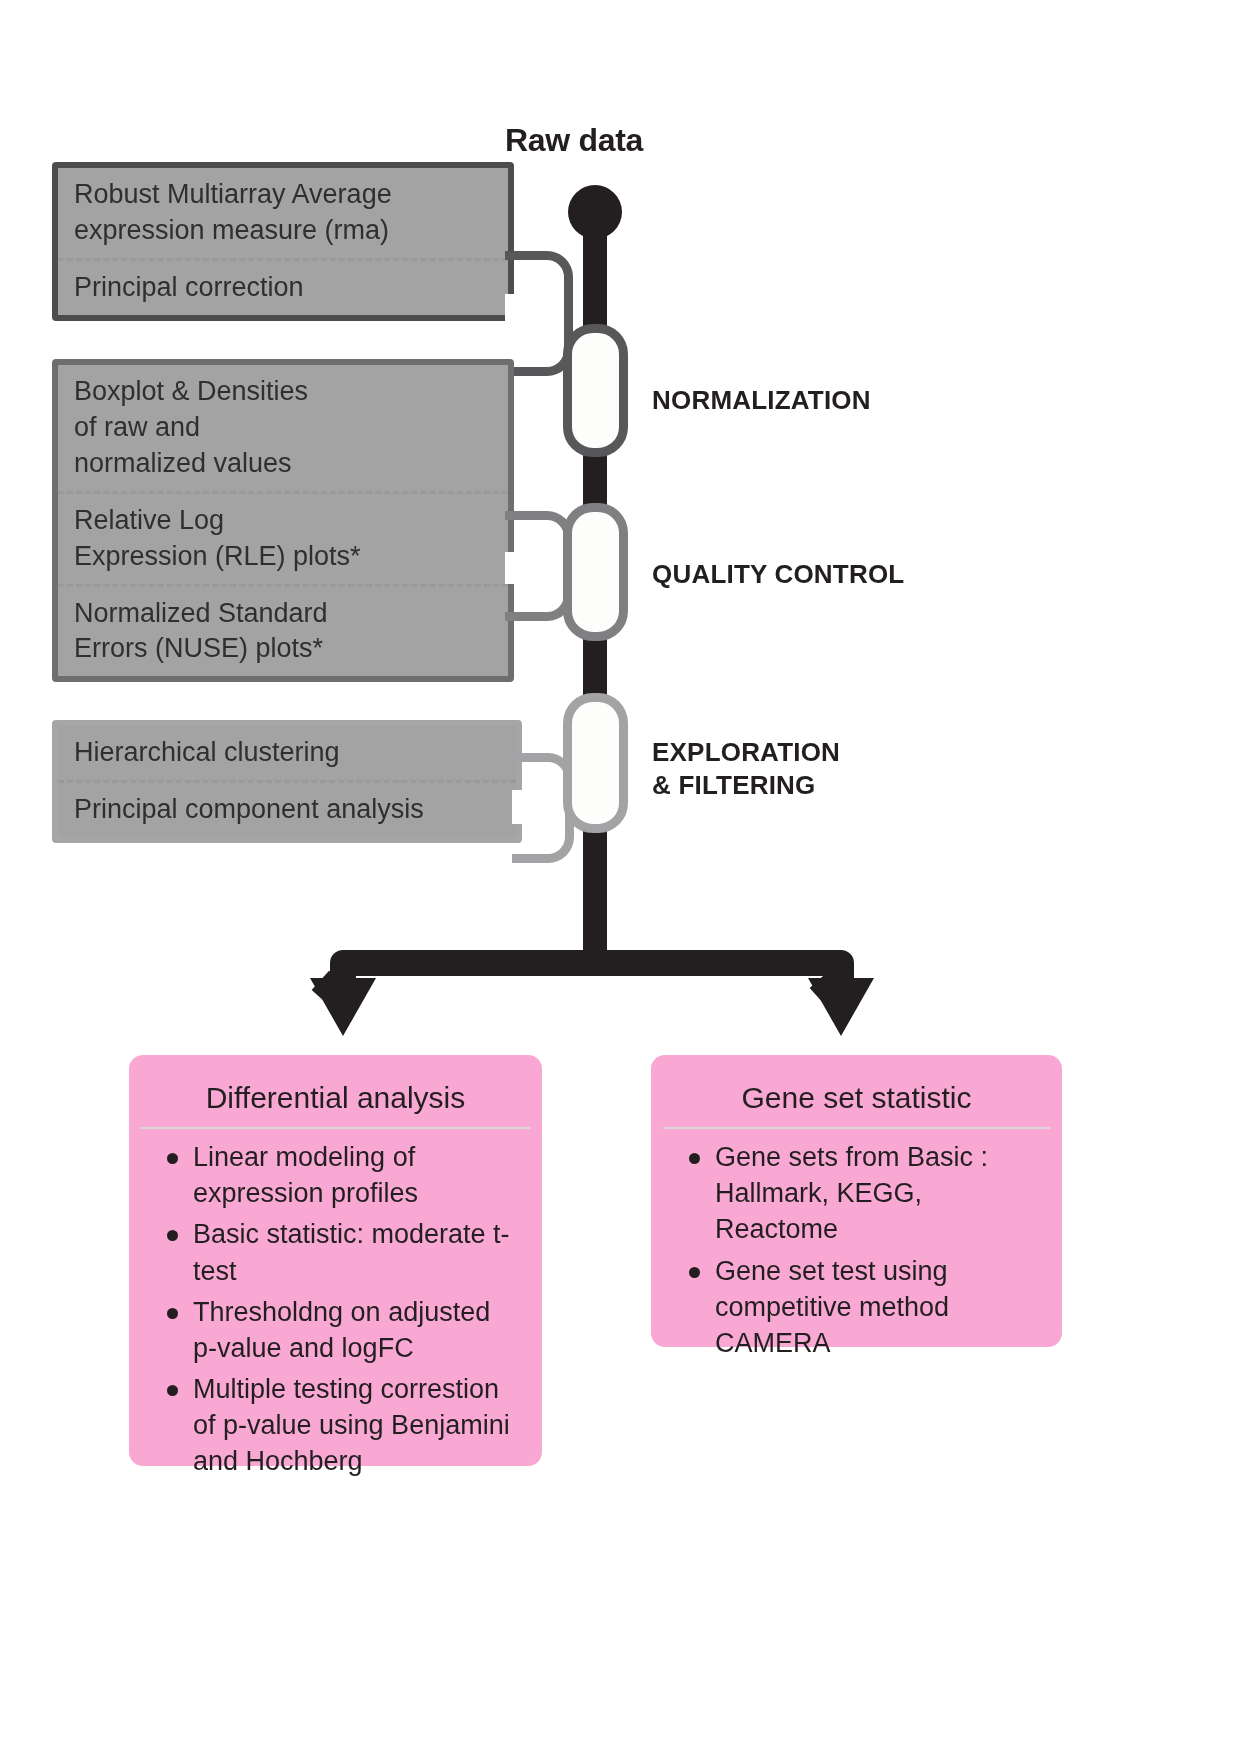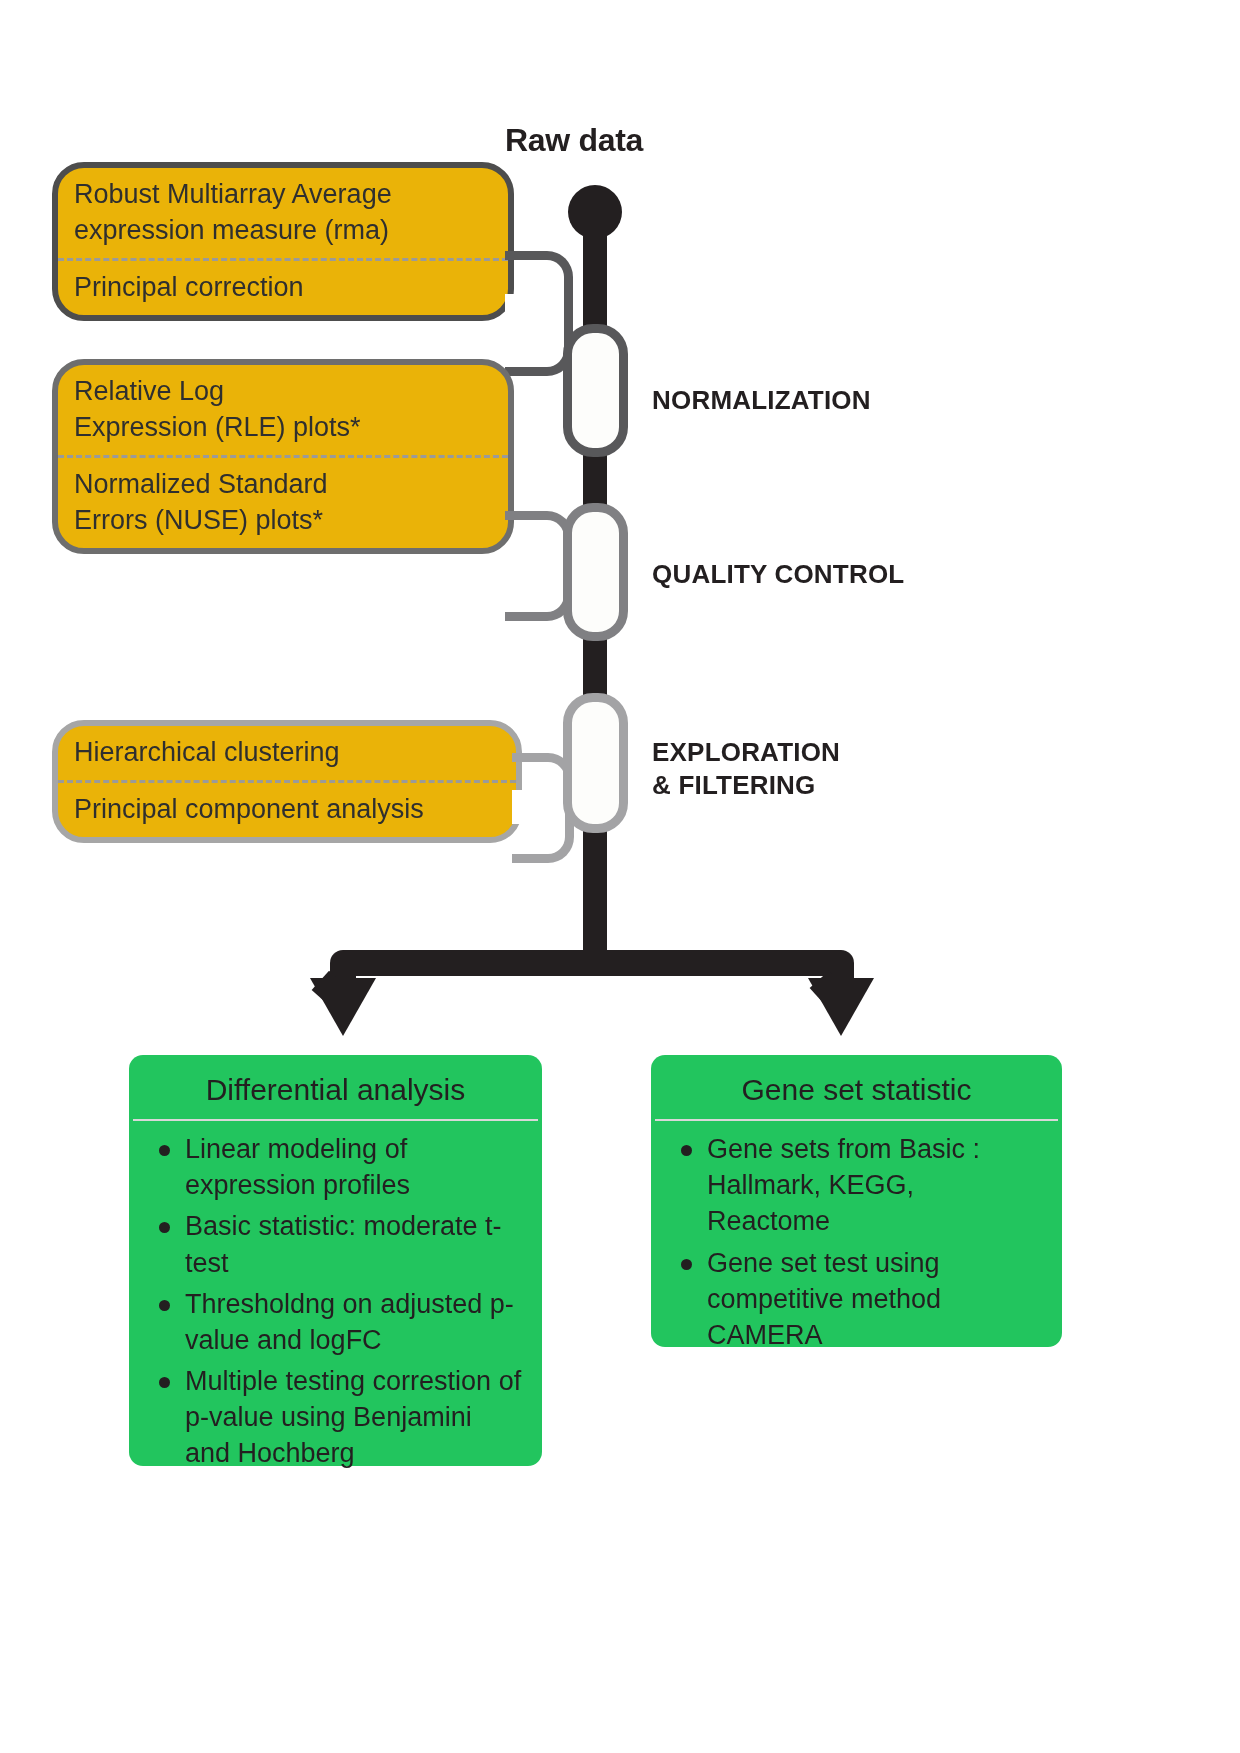--- a/index.html
+++ b/index.html
@@ -29,23 +29,23 @@
     font-size: 32px;
     font-weight: bold;
     letter-spacing: -0.3px;
     color: #231f20;
   }
 
   
   .stage-card {
     position: absolute;
     box-sizing: border-box;
-    background: #eab308;
+    background: #a3a3a3;
     border-style: solid;
-    border-radius: 32px;
+    border-radius: 4px;
   }
   .stage-card .seg {
     box-sizing: border-box;
     padding: 9px 14px 9px 16px;
     font-size: 27px;
     line-height: 1.33;
     color: #2f2f2f;
   }
   .stage-card .seg + .seg {
     border-top: 3px dashed #9a9a9a;
@@ -188,23 +188,23 @@
     height: 26px;
     background: #231f20;
   }
   #barb-left  { left: 317px; top: 928px; transform: rotate(42deg); }
   #barb-right { left: 815px; top: 928px; transform: rotate(-42deg); }
 
   
   .result-panel {
     position: absolute;
     box-sizing: border-box;
-    background: #22c55e;
+    background: #f9a8d4;
     border-radius: 14px;
-    padding: 4px;
+    padding: 12px;
   }
   #panel-differential {
     left: 129px;
     top: 1007px;
     width: 413px;
     height: 411px;
   }
   #panel-geneset {
     left: 651px;
     top: 1007px;
@@ -257,20 +257,21 @@
   <div class="stage-card" id="card-normalization">
     <div class="seg">Robust Multiarray Average<br>expression measure (rma)</div>
     <div class="seg">Principal correction</div>
   </div>
   <div class="hook" id="hook-normalization"></div>
   <div class="hook-mask" id="hook-mask-1"></div>
   <div class="capsule" id="capsule-normalization"></div>
   <div class="stage-label" id="label-normalization">NORMALIZATION</div>
 
   <div class="stage-card" id="card-qc">
+    <div class="seg">Boxplot &amp; Densities<br>of raw and<br>normalized values</div>
     <div class="seg">Relative Log<br>Expression (RLE) plots*</div>
     <div class="seg">Normalized Standard<br>Errors (NUSE) plots*</div>
   </div>
   <div class="hook" id="hook-qc"></div>
   <div class="hook-mask" id="hook-mask-2"></div>
   <div class="capsule" id="capsule-qc"></div>
   <div class="stage-label" id="label-qc">QUALITY CONTROL</div>
 
   <div class="stage-card" id="card-exploration">
     <div class="seg">Hierarchical clustering</div>

